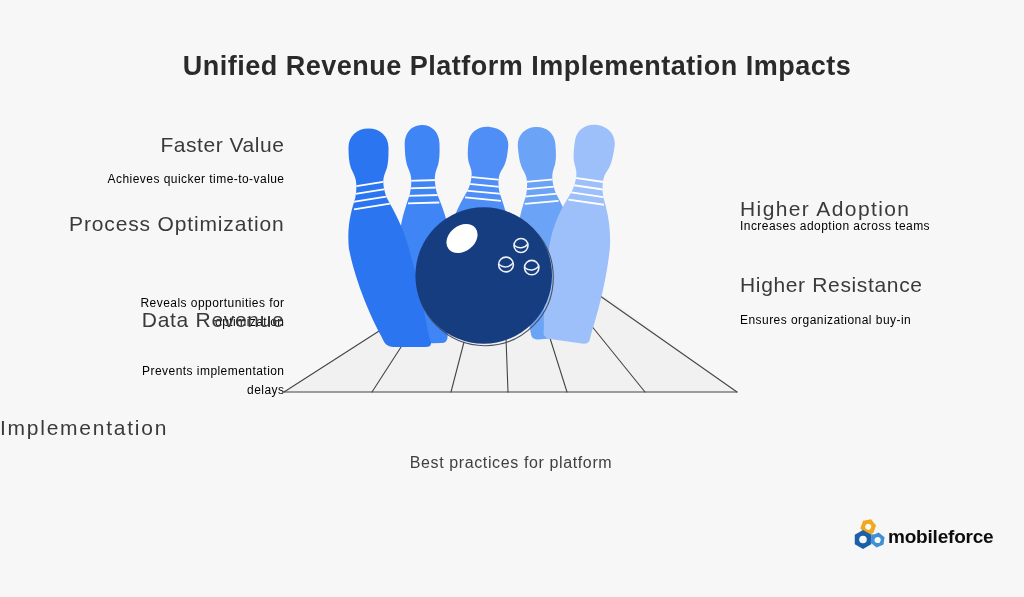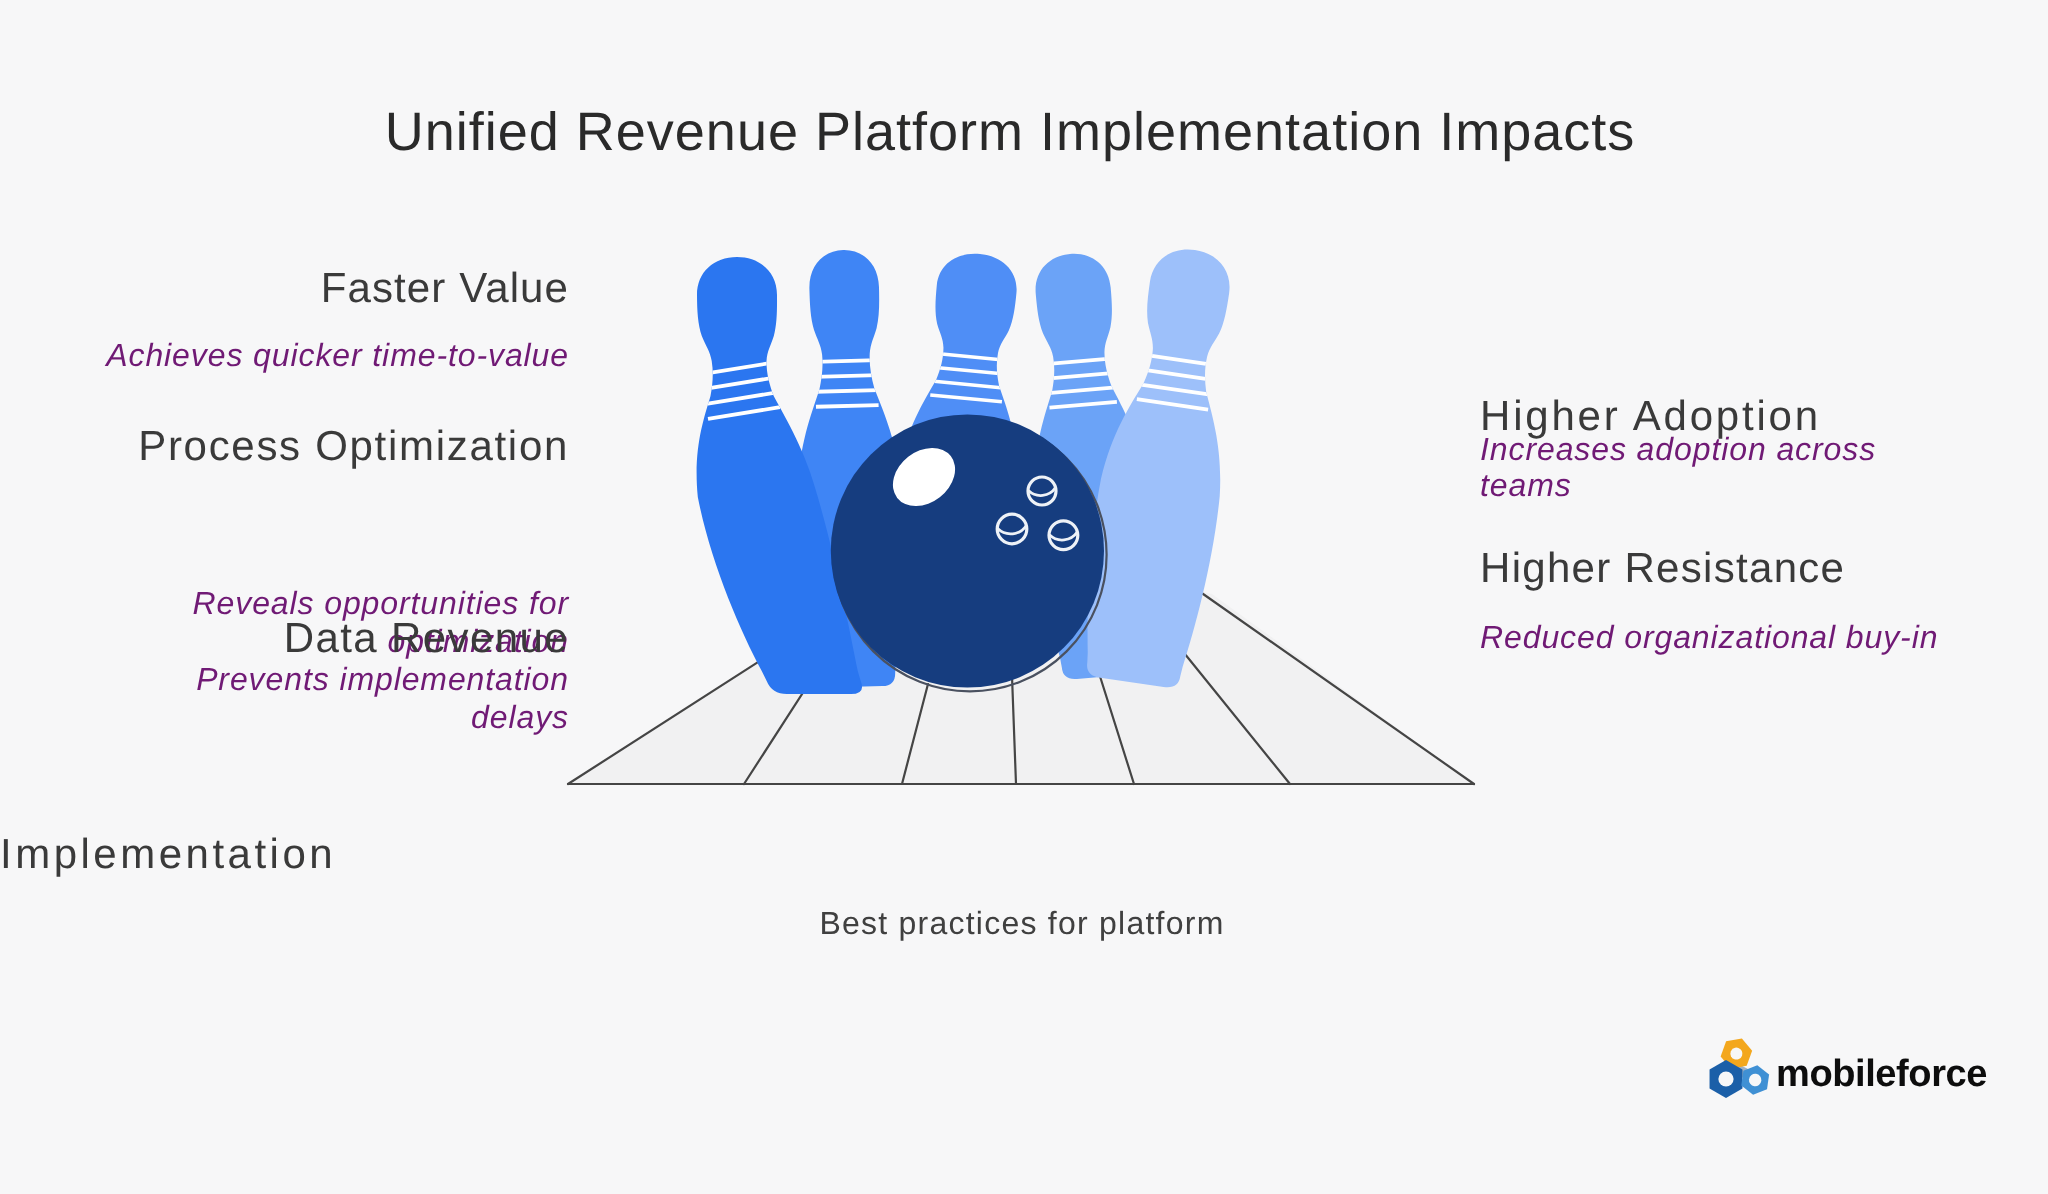--- a/index.html
+++ b/index.html
@@ -1,38 +1,38 @@
 <!DOCTYPE html>
 <html><head>
 <meta charset="utf-8">
 <style>
   html,body{margin:0;padding:0;}
   body{width:1024px;height:597px;background:#f7f7f8;position:relative;overflow:hidden;
        font-family:"Liberation Sans",sans-serif;}
   .abs{position:absolute;}
   .h{font-size:21px;color:#3a3a3a;letter-spacing:0.4px;white-space:nowrap;}
-  .s{font-size:16px;color:#701a75;letter-spacing:0.45px;line-height:18.5px;font-style:italic;}
+  .s{font-size:12px;color:#000000;letter-spacing:0.45px;line-height:18.5px;}
   .L{right:739.5px;text-align:right;}
   .R{left:740px;text-align:left;}
 </style>
 </head>
 <body>
-  <div class="abs" style="left:0;top:51px;width:1010px;text-align:center;font-size:27px;font-weight:normal;color:#2a2a2a;letter-spacing:0.5px;">Unified Revenue Platform Implementation Impacts</div>
+  <div class="abs" style="left:12px;top:51px;width:1010px;text-align:center;font-size:27px;font-weight:bold;color:#2a2a2a;letter-spacing:0.5px;">Unified Revenue Platform Implementation Impacts</div>
 
   <div class="abs L h" style="top:132.5px;letter-spacing:0.55px;">Faster Value</div>
   <div class="abs L s" style="top:169.5px;">Achieves quicker time-to-value</div>
   <div class="abs L h" style="top:212px;letter-spacing:0.85px;">Process Optimization</div>
   <div class="abs L s" style="top:250px;margin-top:44px;">Reveals opportunities for<br>optimization</div>
   <div class="abs L h" style="top:308px;letter-spacing:0.7px;">Data Revenue</div>
-  <div class="abs L s" style="top:332px;">Prevents implementation<br>delays</div>
+  <div class="abs L s" style="top:362px;">Prevents implementation<br>delays</div>
 
   <div class="abs R h" style="top:197px;letter-spacing:1.4px;">Higher Adoption</div>
   <div class="abs R s" style="top:216.5px;width:205px;">Increases adoption across teams</div>
   <div class="abs R h" style="top:273px;letter-spacing:0.65px;">Higher Resistance</div>
-  <div class="abs R s" style="top:311px;">Reduced organizational buy-in</div>
+  <div class="abs R s" style="top:311px;">Ensures organizational buy-in</div>
 
   <div class="abs h" style="left:0;top:416px;width:1022px;text-align:left;letter-spacing:1.75px;">Implementation</div>
   <div class="abs" style="left:0;top:454px;width:1022px;text-align:center;font-size:16px;color:#404040;letter-spacing:0.62px;">Best practices for platform</div>
 
   <svg class="abs" style="left:0;top:0;" width="1024" height="597" viewBox="0 0 1024 597">
     <defs>
       <path id="pinp" d="M 0,0
         C 11.5,0 20,7.5 20,19
         C 20,27 19.8,33.5 18,39.5
         C 16.2,44.5 14.3,47 13.7,52

